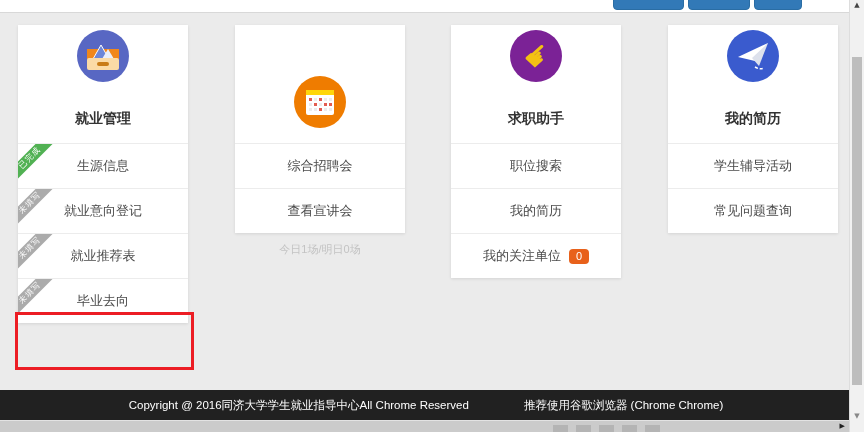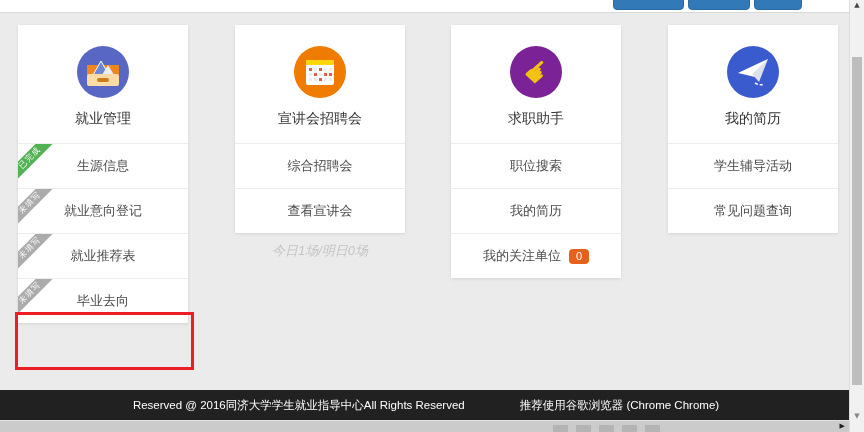--- a/index.html
+++ b/index.html
@@ -24,33 +24,33 @@
   .card.c1 { left:18px; }
   .card.c2 { left:235px; }
   .card.c3 { left:451px; }
   .card.c4 { left:668px; }
   .card-header { height:118px; display:flex; flex-direction:column;
     align-items:center; justify-content:flex-end; padding-bottom:15px; }
   .icon-circle { width:52px; height:52px; border-radius:50%;
     display:flex; align-items:center; justify-content:center; overflow:hidden; }
   .ic1 { background:#5867c3; } .ic2 { background:#ef7c00; }
   .ic3 { background:#7b2296; } .ic4 { background:#3a5bce; }
-  .card-title { margin-top:12px; font-size:14px; font-weight:normal; color:#333; }
+  .card-title { margin-top:28px; font-size:14px; font-weight:bold; color:#333; }
   .row { height:45px; border-top:1px solid #ececec; position:relative;
     display:flex; align-items:center; justify-content:center;
     font-size:13px; color:#4a4a4a; overflow:hidden; cursor:pointer; }
   .ribbon { position:absolute; left:-17px; top:8px; width:58px;
     transform:rotate(-45deg); color:#fff; font-size:8px; line-height:12px;
     text-align:center; letter-spacing:1px; }
   .ribbon.green { background:#51b153; }
   .ribbon.gray  { background:#ababab; }
   .badge { display:inline-block; margin-left:8px; background:#e8611b; color:#fff;
     font-size:11px; line-height:15px; padding:0 7px; border-radius:4px; }
   .footnote { position:absolute; left:235px; top:242px; width:170px;
-    text-align:center; font-size:13px; color:#c3c3c3;font-style:italic; }
+    text-align:center; font-size:11px; color:#c3c3c3; }
 
   
   .red-box { position:absolute; left:15px; top:312px; width:179px; height:58px;
     border:3px solid #ec1d24; z-index:10; pointer-events:none; }
 
   
   .hand-glyph { display:inline-block; transform:rotate(-42deg) translate(1px,1px);
     color:#f3c212; font-size:30px; line-height:30px;
     font-family:"DejaVu Sans",sans-serif; }
 
@@ -137,21 +137,20 @@
           <rect x="19" y="15" width="3" height="3" fill="#e25c50"></rect>
           <rect x="24" y="15" width="3" height="3" fill="#e25c50"></rect>
           <rect x="4" y="20" width="3" height="3" fill="#ececec"></rect>
           <rect x="9" y="20" width="3" height="3" fill="#ececec"></rect>
           <rect x="14" y="20" width="3" height="3" fill="#e25c50"></rect>
           <rect x="19" y="20" width="3" height="3" fill="#ececec"></rect>
           <rect x="24" y="20" width="3" height="3" fill="#ececec"></rect>
         </g>
       </svg>
     </div>
-    <div class="card-title">宣讲会招聘会</div>
   </div>
   <div class="row">
     <span>综合招聘会</span>
   </div>
   <div class="row">
     <span>查看宣讲会</span>
   </div>
 </div>
 <div class="footnote">今日1场/明日0场</div>
 
@@ -187,21 +186,21 @@
   </div>
   <div class="row">
     <span>学生辅导活动</span>
   </div>
   <div class="row">
     <span>常见问题查询</span>
   </div>
 </div>
 
 <div class="footer">
-  <span>Reserved @ 2016同济大学学生就业指导中心All Rights Reserved</span>
+  <span>Copyright @ 2016同济大学学生就业指导中心All Chrome Reserved</span>
   <span>推荐使用谷歌浏览器  (Chrome Chrome)</span>
 </div>
 
 <div class="bottom-strip">
   <span class="strip-mark" style="left:553px"></span>
   <span class="strip-mark" style="left:576px"></span>
   <span class="strip-mark" style="left:599px"></span>
   <span class="strip-mark" style="left:622px"></span>
   <span class="strip-mark" style="left:645px"></span>
   <span class="strip-arrow">▶</span>

